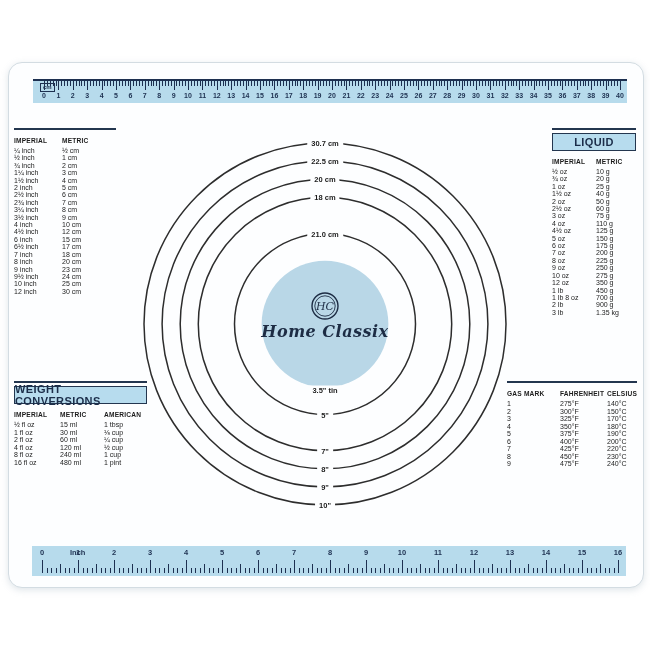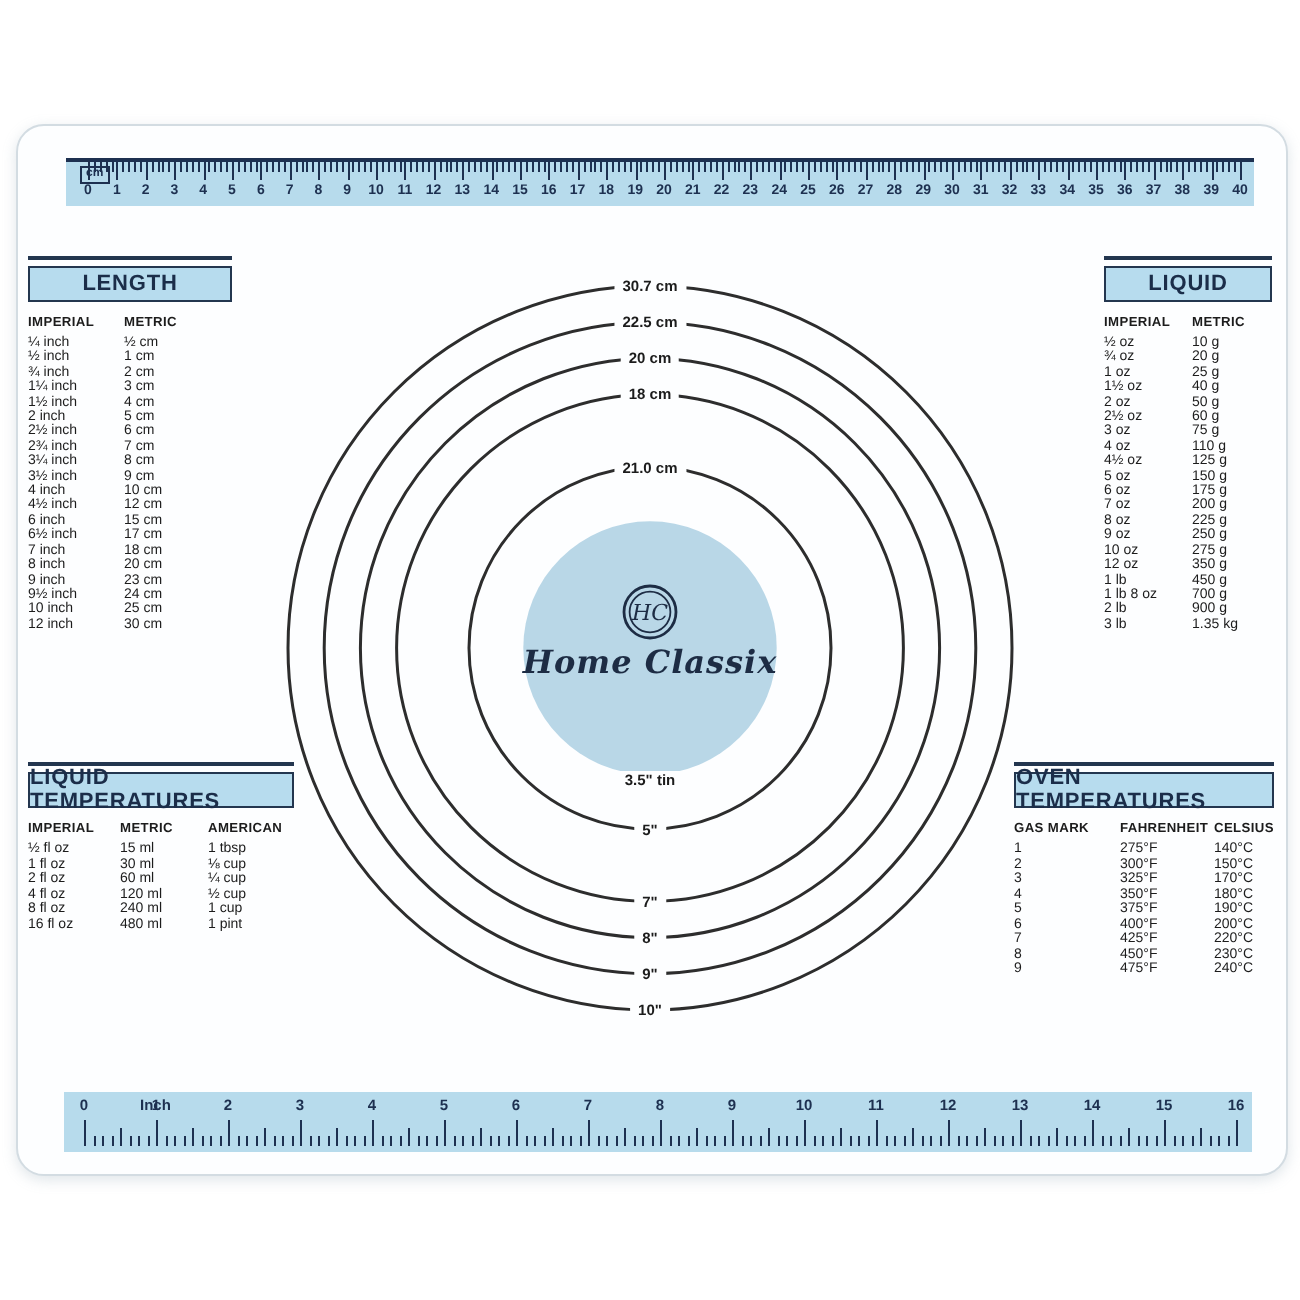--- a/index.html
+++ b/index.html
@@ -461,23 +461,20 @@
     <div class="tick bot" style="height: 9px; left: 568px;"></div>
     <div class="tick bot" style="height: 5px; left: 572.5px;"></div>
     <div class="tick bot" style="height: 5px; left: 577px;"></div>
     <div class="tick bot" style="height: 5px; left: 581.5px;"></div>
     <div class="tick bot" style="height: 13px; left: 586px;"></div>
     <span class="rnum" style="left: 586px;">16</span>
   </div>
 
 <div id="length-sec" class="abs section">
   <div class="rule"></div>
-  <div class="bar">
-    <span>LENGTH</span>
-  </div>
   <div class="cols">
       <span class="hdr">IMPERIAL</span>
       <span class="hdr">METRIC</span>
       <span class="cell">¼ inch</span>
       <span class="cell">½ cm</span>
       <span class="cell">½ inch</span>
       <span class="cell">1 cm</span>
       <span class="cell">¾ inch</span>
       <span class="cell">2 cm</span>
       <span class="cell">1¼ inch</span>
@@ -564,21 +561,21 @@
       <span class="cell">2 lb</span>
       <span class="cell">900 g</span>
       <span class="cell">3 lb</span>
       <span class="cell">1.35 kg</span>
     </div>
 </div>
 
 <div id="liquid-sec" class="abs section">
   <div class="rule"></div>
   <div class="bar">
-    <span>LIQUID TEMPERATURES</span>
+    <span>WEIGHT CONVERSIONS</span>
   </div>
   <div class="cols">
       <span class="hdr">IMPERIAL</span>
       <span class="hdr">METRIC</span>
       <span class="hdr">AMERICAN</span>
       <span class="cell">½ fl oz</span>
       <span class="cell">15 ml</span>
       <span class="cell">1 tbsp</span>
       <span class="cell">1 fl oz</span>
       <span class="cell">30 ml</span>
@@ -593,23 +590,20 @@
       <span class="cell">240 ml</span>
       <span class="cell">1 cup</span>
       <span class="cell">16 fl oz</span>
       <span class="cell">480 ml</span>
       <span class="cell">1 pint</span>
     </div>
 </div>
 
 <div id="oven-sec" class="abs section">
   <div class="rule"></div>
-  <div class="bar">
-    <span>OVEN TEMPERATURES</span>
-  </div>
   <div class="cols">
       <span class="hdr">GAS MARK</span>
       <span class="hdr">FAHRENHEIT</span>
       <span class="hdr">CELSIUS</span>
       <span class="cell">1</span>
       <span class="cell">275°F</span>
       <span class="cell">140°C</span>
       <span class="cell">2</span>
       <span class="cell">300°F</span>
       <span class="cell">150°C</span>

